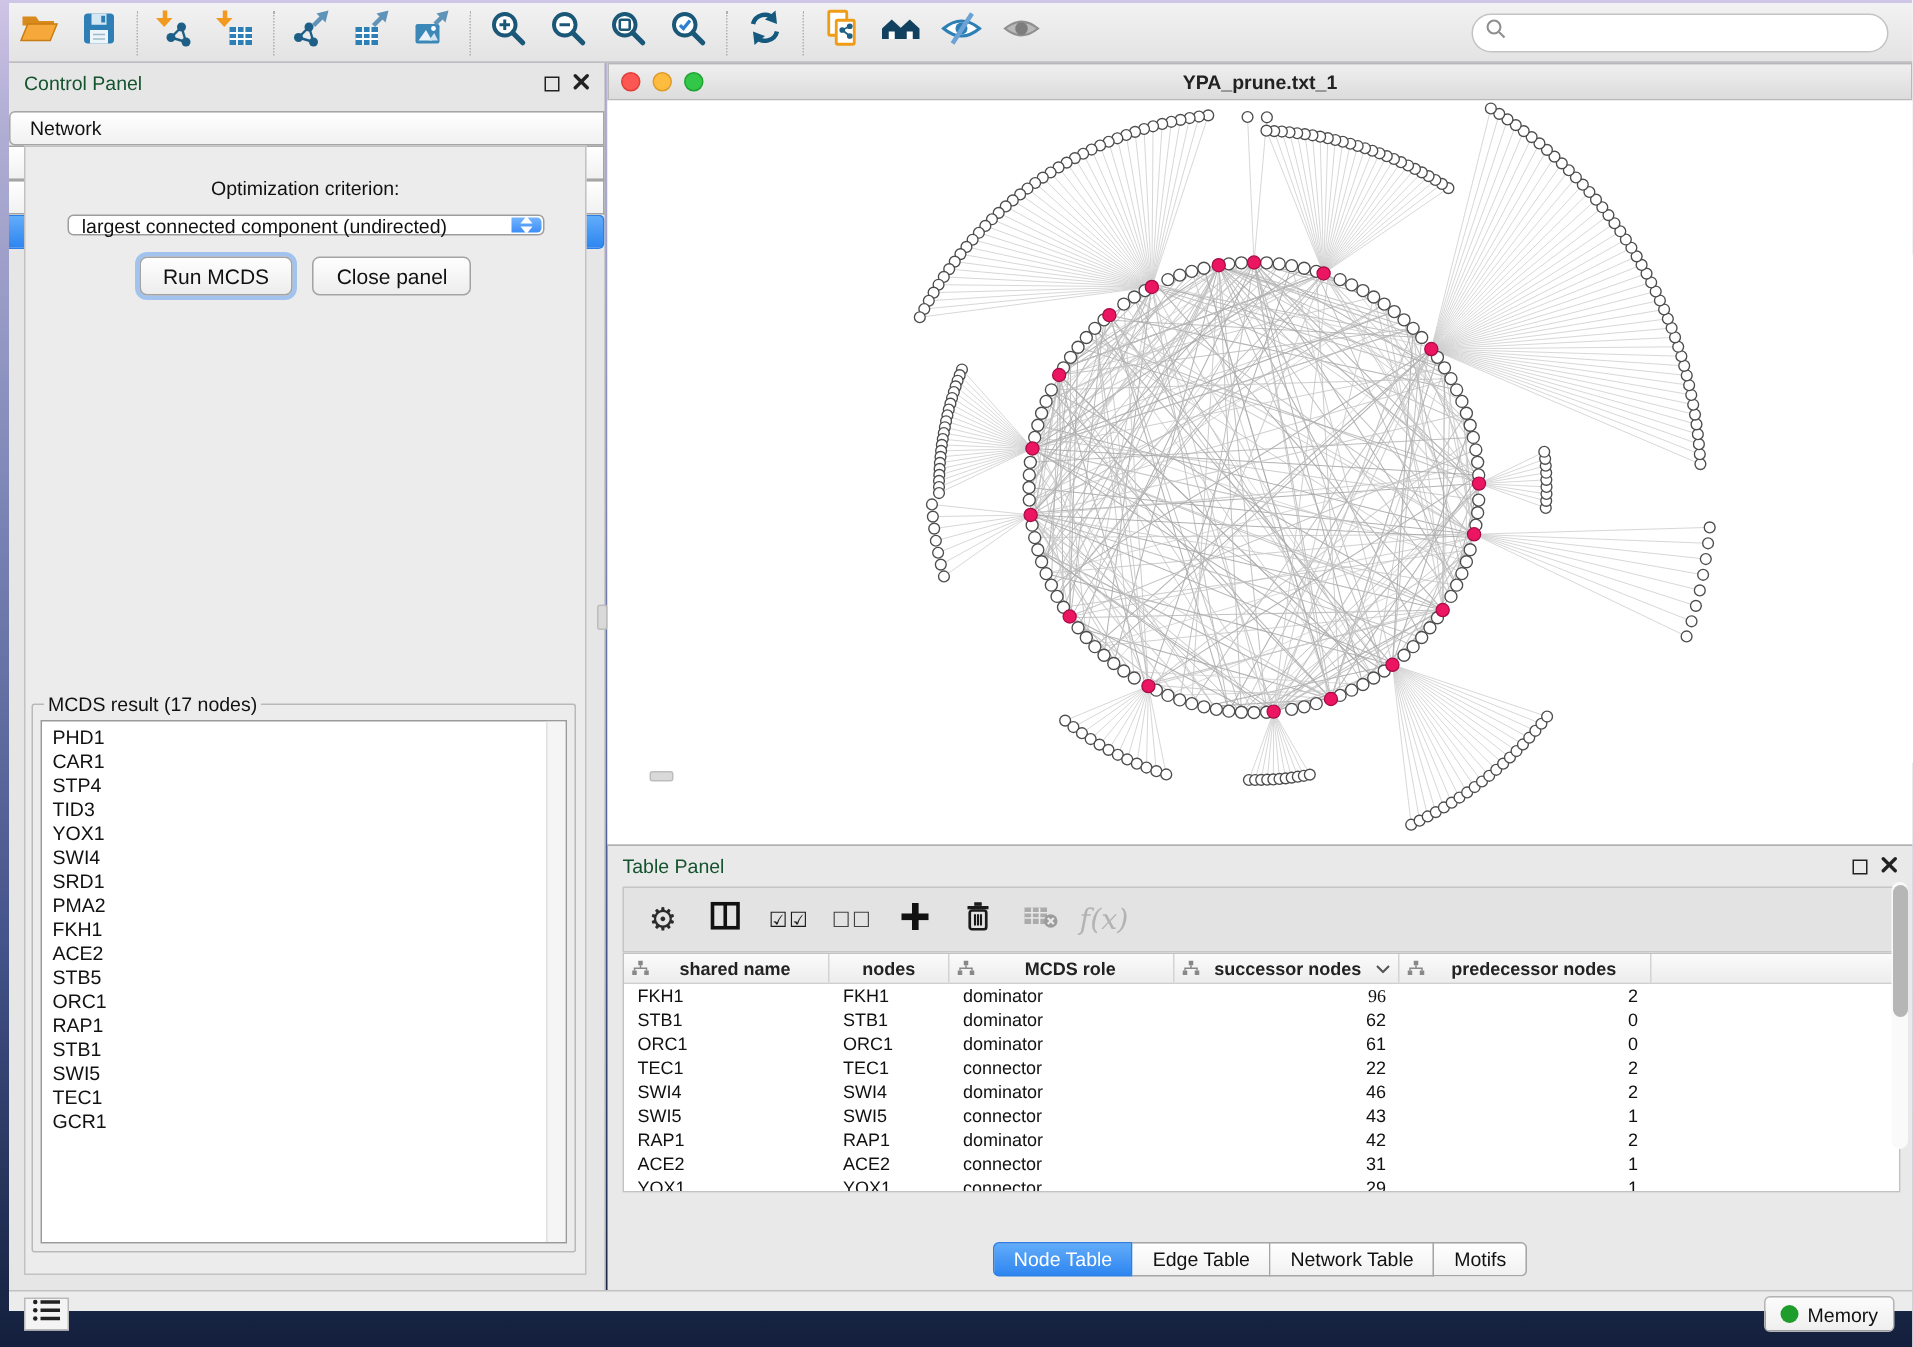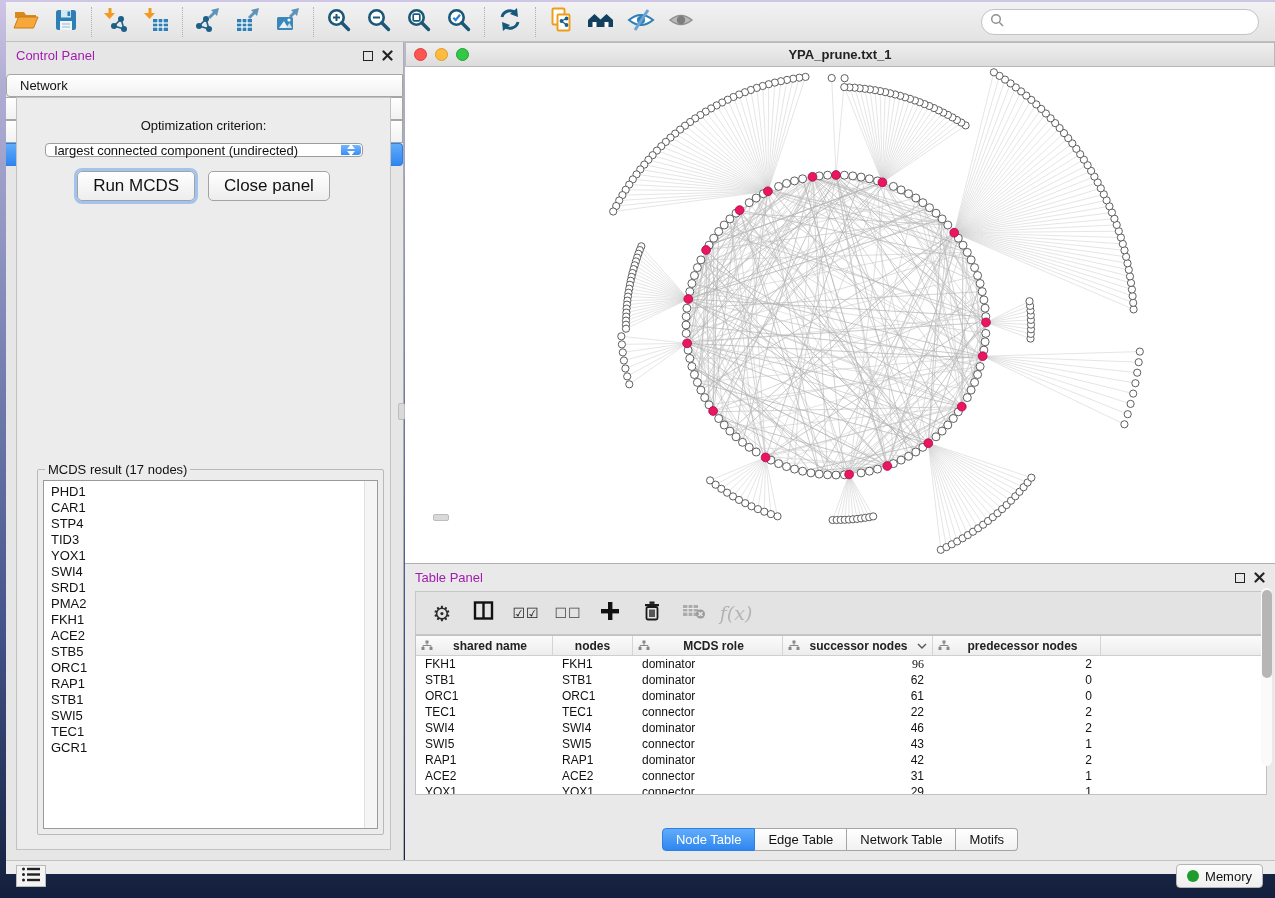--- a/index.html
+++ b/index.html
@@ -14,45 +14,45 @@
   .tb-btn { width:40px; height:34px; display:flex; align-items:center; justify-content:center; cursor:pointer; }
   .tb-sep { width:1px; height:30px; border-left:1px dotted #b0b0b0; margin:0 5px; }
   #search-box { position:absolute; right:16px; top:7px; width:278px; height:26px; background:#fff;
     border:1px solid #c3c3c3; border-radius:13px; display:flex; align-items:center; padding-left:8px; }
   #search-box input { border:none; outline:none; flex:1; font-size:13px; background:transparent; margin-left:5px; }
 
   
   #control-panel { position:absolute; left:6px; top:42px; width:398px; height:818px;
     background:#e6e6e6; border-right:1px solid #aeaeae; }
   .panel-header { height:27px; display:flex; align-items:center; padding:0 10px; }
-  .panel-title { font-size:13px; color:#a21caf; flex:1; }
+  .panel-title { font-size:13px; color:#14532d; flex:1; }
   .ph-icons { display:flex; align-items:center; gap:9px; }
   .float-ic { width:10px; height:10px; border:1.6px solid #222; }
   .tabbar { display:flex; justify-content:flex-end; margin-top:5px;flex-direction:column; }
   .cp-tab, .tp-tab { font-size:13px; padding:3px 13px; background:linear-gradient(#ffffff,#f1f1f1);
     border:1px solid #a5a5a5; border-left-width:0; color:#111; cursor:pointer; }
   .cp-tab:first-child, .tp-tab:first-child { border-left-width:1px; border-radius:4px 0 0 4px; }
   .cp-tab:last-child, .tp-tab:last-child { border-radius:0 4px 4px 0; }
   .cp-tab.active, .tp-tab.active { background:linear-gradient(#62acfa,#2e86f0); color:#fff; border-color:#2c7fe4; }
   #cp-inner { position:absolute; left:10px; right:12px; top:55px; bottom:10px;
     background:#ececec; border:1px solid #c2c2c2; }
   #opt-label { text-align:center; margin-top:20px; font-size:13px; color:#111; }
   #criterion-select { position:relative; margin:10px auto 0; width:318px; height:14px; background:#fff;
     border:1px solid #9d9d9d; border-radius:4px; font-size:13px; color:#111;
     display:flex; align-items:center; padding-left:9px; cursor:pointer; }
   #criterion-stepper { position:absolute; right:1px; top:1px; bottom:1px; width:20px; border-radius:0 3px 3px 0;
     background:linear-gradient(#74b4fd,#3c8df8); display:flex; flex-direction:column; align-items:center; justify-content:center; gap:2px; }
   .tri-up { width:0; height:0; border-left:4px solid transparent; border-right:4px solid transparent; border-bottom:5px solid #fff; }
   .tri-dn { width:0; height:0; border-left:4px solid transparent; border-right:4px solid transparent; border-top:5px solid #fff; }
   #cp-buttons { display:flex; justify-content:center; gap:13px; margin-top:14px; }
-  .btn { font-size:17px; padding:4px 15px; background:linear-gradient(#ffffff,#ededed);
+  .btn { font-size:14px; padding:4px 15px; background:linear-gradient(#ffffff,#ededed);
     border:1px solid #a3a3a3; border-radius:5px; color:#111; cursor:pointer; }
   .btn.focused { box-shadow:0 0 0 3px rgba(112,168,240,.6); }
   #mcds-fieldset { position:absolute; left:4px; right:6px; top:364px; bottom:14px;
-    border:1px solid #b9b9b9; border-radius:2px; padding:0;margin-left:16px; }
+    border:1px solid #b9b9b9; border-radius:2px; padding:0; }
   #mcds-fieldset legend { font-size:13px; color:#111; margin-left:7px; padding:0 3px; }
   #mcds-list { position:absolute; left:5px; right:5px; top:3px; bottom:5px; background:#fff;
     border:1px solid #9a9a9a; font-size:13px; color:#111; line-height:16px; padding:3px 0 0 7px; overflow:hidden; }
   #mcds-track { position:absolute; right:0; top:0; bottom:0; width:13px; background:#f5f5f5; border-left:1px solid #e0e0e0; }
   .mcds-item { height:16px; }
 
   
   #network-panel { position:absolute; left:405px; top:42px; right:0; height:521px; background:#fff; }
   #net-titlebar { height:25px; background:linear-gradient(#efefef,#dcdcdc); border:1px solid #b8b8b8;
     display:flex; align-items:center; position:relative; }

